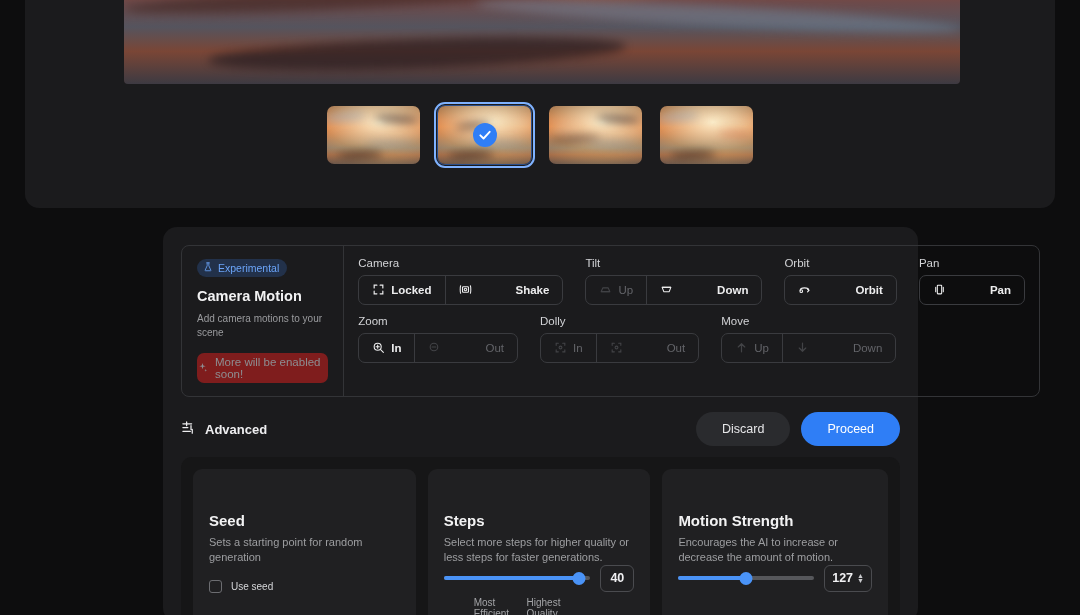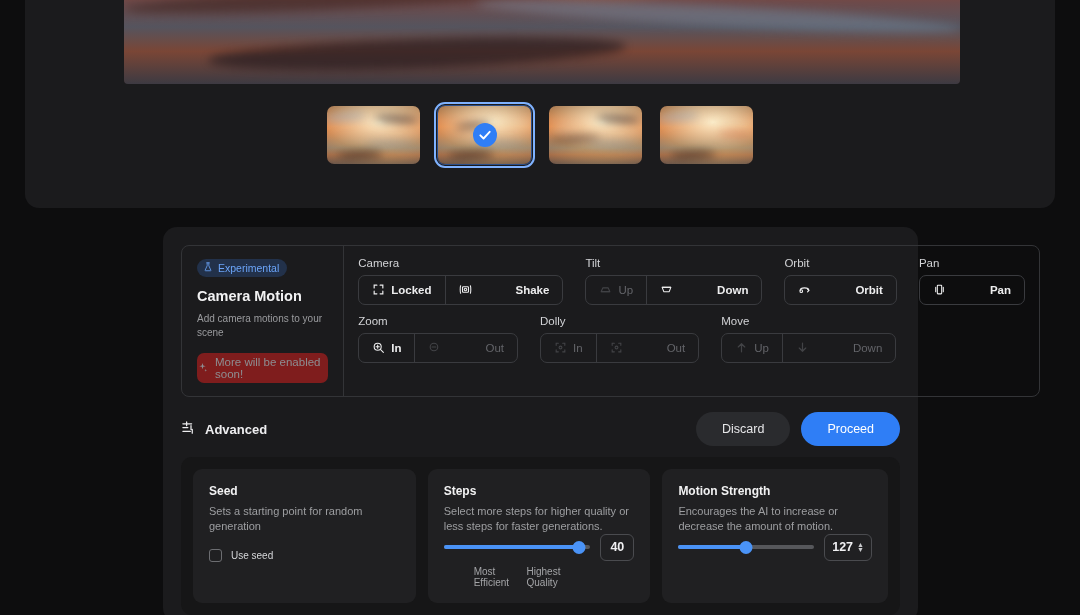--- a/index.html
+++ b/index.html
@@ -266,23 +266,24 @@
     background: #202022;
     border-radius: 9px;
     padding: 15px 16px;
     min-height: 122px;
   }
   .card-seed { width: 228px; }
   .card-steps { width: 228px; }
   .card-motion { width: 231px; }
 
   .card-title {
-    font-size: 12px;
+    font-size: 15px;
     font-weight: bold;
     color: #f2f2f3;
+    margin-top: 28px;
   }
   .card-desc {
     margin-top: 6px;
     font-size: 11px;
     color: #9d9ea1;
     line-height: 1.35;
   }
 
   .checkrow {
     margin-top: 15px;

